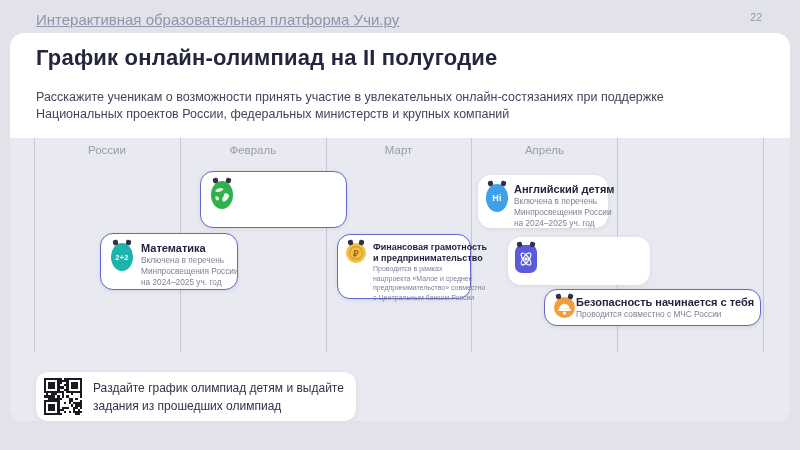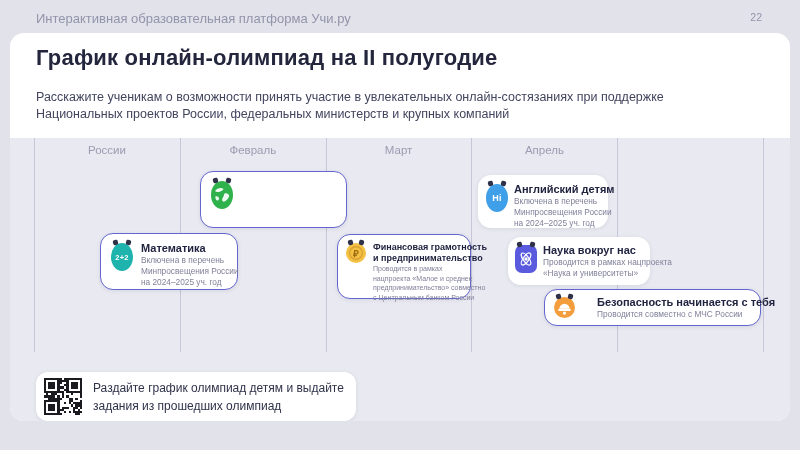--- a/index.html
+++ b/index.html
@@ -1,19 +1,19 @@
 <!DOCTYPE html>
 <html style="--card-border: #6366cf;"><head>
 <meta charset="utf-8">
 <style>
   html,body{margin:0;padding:0;background:#cfcfda;}
   .stage{position:relative;width:800px;height:450px;background:#e2e2ea;
          font-family:"Liberation Sans",sans-serif;overflow:hidden;margin:0 auto;}
   
-  .hdr-platform{position:absolute;left:36px;top:11px;font-size:13px;color:#9195ab;}
+  .hdr-platform{position:absolute;left:36px;top:11px;font-size:15px;color:#9195ab;text-decoration:underline;}
   .hdr-page{position:absolute;right:38px;top:11px;font-size:10.5px;color:#9195ab;}
   
   .panel{position:absolute;left:10px;top:33px;width:780px;height:388px;
          background:#ffffff;border-radius:14px;overflow:hidden;}
   .title{position:absolute;left:26px;top:12px;font-size:22px;font-weight:bold;color:#23263c;letter-spacing:.2px;}
   .subtitle{position:absolute;left:26px;top:56px;font-size:12.5px;line-height:16.5px;color:#42445e;}
   
   .band{position:absolute;left:0;right:0;top:105px;bottom:0;background:#e9e9f1;}
   .vline{position:absolute;top:0;width:1px;height:214px;background:#c7c7d8;}
   .month{position:absolute;top:6px;width:146px;text-align:center;font-size:11.5px;color:#9b9bb1;}
@@ -37,21 +37,21 @@
   .icon-label.hi{font-size:9px;}
   .ruble{position:absolute;inset:0;display:flex;align-items:center;justify-content:center;
         color:#9c6a12;font-weight:bold;font-size:9.5px;}
   
   .card-finance .ctitle{font-size:9px;line-height:11px;}
   .card-finance .csub{font-size:7px;line-height:9.5px;margin-top:3px;}
   .card-finance{padding:7px 8px;gap:7px;}
   .card-finance .icon{width:20px;height:20px;flex-basis:20px;}
   .card-english{padding:8px;gap:6px;}
   .card-science{padding:7px 4px 7px 7px;gap:6px;}
-  .card-safety{align-items:center;padding:6px 9px;gap:22px;}
+  .card-safety{align-items:center;padding:6px 9px;gap:1px;}
   .card-safety .icon{width:21px;height:21px;flex-basis:21px;margin-top:0;}
   .card-safety .csub{margin-top:2px;}
   
   .qr-note{position:absolute;left:26px;top:234px;width:320px;height:49px;background:#fff;
         border-radius:12px;display:flex;align-items:center;gap:11px;padding:0 10px 0 8px;
         box-shadow:0 1px 4px rgba(45,45,90,.10);box-sizing:border-box;}
   .qr-code{display:grid;grid-template-rows:repeat(17,1fr);grid-template-columns:repeat(17,1fr);
         width:38px;height:38px;background:#fff;flex:0 0 38px;}
   .qr-code i{background:#1b1b1f;}
   .qr-text{font-size:12px;line-height:18px;color:#2f3249;}
@@ -150,29 +150,20 @@
 
       <div class="card card-science" style="left: 498px; top: 99px; width: 142px; height: 48px; --icon: #5a5ade;">
         <span class="icon square">
           <svg viewBox="0 0 22 22">
             <g fill="none" stroke="#ffffff" stroke-width="1.2">
               <ellipse cx="11" cy="11" rx="7" ry="2.8" transform="rotate(-54 11 11)"></ellipse>
               <ellipse cx="11" cy="11" rx="7" ry="2.8" transform="rotate(54 11 11)"></ellipse>
             </g>
             <circle cx="11" cy="11" r="1.7" fill="#ffffff"></circle>
           </svg>
-        </span>
-        <span class="ctext">
-          <span class="ctitle">
-            <div>Наука вокруг нас</div>
-          </span>
-          <span class="csub">
-            <div>Проводится в рамках нацпроекта</div>
-            <div>«Наука и университеты»</div>
-          </span>
         </span>
       </div>
 
       <div class="card card-safety bordered" style="left: 534px; top: 151px; width: 217px; height: 37px; --icon: #f49d3c;">
         <span class="icon round">
           <svg viewBox="0 0 22 22">
             <path d="M5.6 12.4 a5.4 5.4 0 0 1 10.8 0 Z" fill="#ffffff"></path>
             <rect x="4.4" y="12.4" width="13.2" height="2.2" rx="1.1" fill="#ffffff"></rect>
             <circle cx="11" cy="16.8" r="1.7" fill="#ffffff"></circle>
           </svg>

